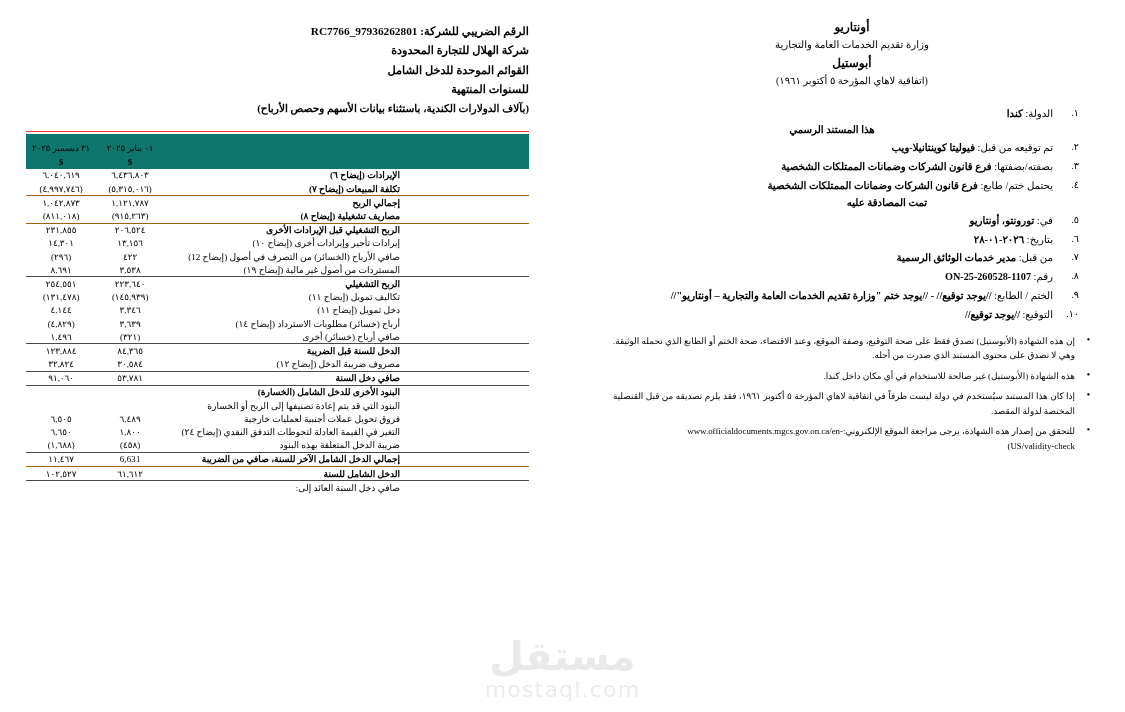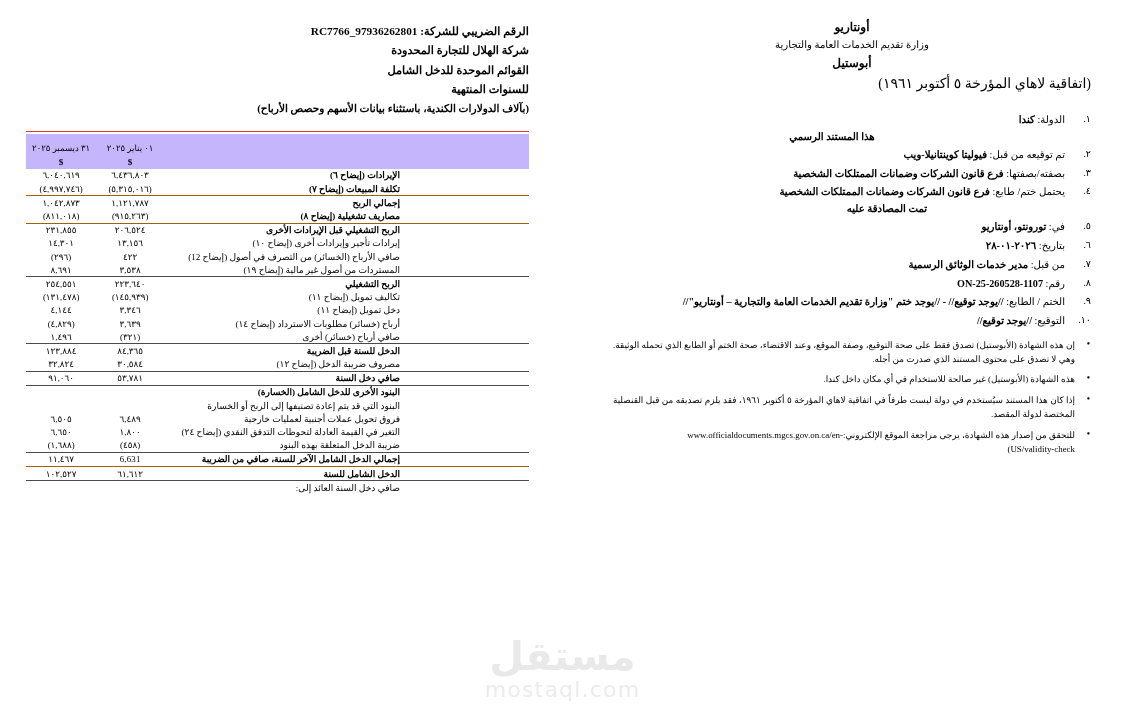--- a/index.html
+++ b/index.html
@@ -94,21 +94,21 @@
   }
   td.num {
     text-align: center;
     width: 13.5%;
     font-size: 8.8px;
     letter-spacing: .2px;
   }
   td.pad { width: 26%; }
 
   .hdr-band td {
-    background: #c4b5fd;
+    background: #0f766e;
     padding: 0;
     height: 32px;
     vertical-align: top;
   }
   .hdr-band { position: relative; }
   .redline td { padding: 0; height: 0; }
   .redline-inner {
     height: 1.6px;
     background: #e23a32;
     width: 100%;
@@ -136,25 +136,25 @@
   .apo {
     padding: 18px 34px 0 30px;
     text-align: right;
     direction: rtl;
     font-size: 10.4px;
   }
   .apo-title { text-align: center; line-height: 1.62; margin-bottom: 16px; }
   .apo-title .t1 { font-size: 12px; font-weight: bold; }
   .apo-title .t2 { font-size: 10.2px; }
   .apo-title .t3 { font-size: 12px; font-weight: bold; }
-  .apo-title .t4 { font-size: 14px; text-align: right; }
+  .apo-title .t4 { font-size: 10px; }
 
   ol.apo-list {
     list-style: none;
-    margin: 0;
+    margin: 12px;
     padding: 0;
     counter-reset: apo;
   }
   ol.apo-list > li {
     position: relative;
     margin: 0 0 3.5px 0;
     padding-right: 26px;
     line-height: 1.5;
     text-align: right;
     font-size: 10.2px;

